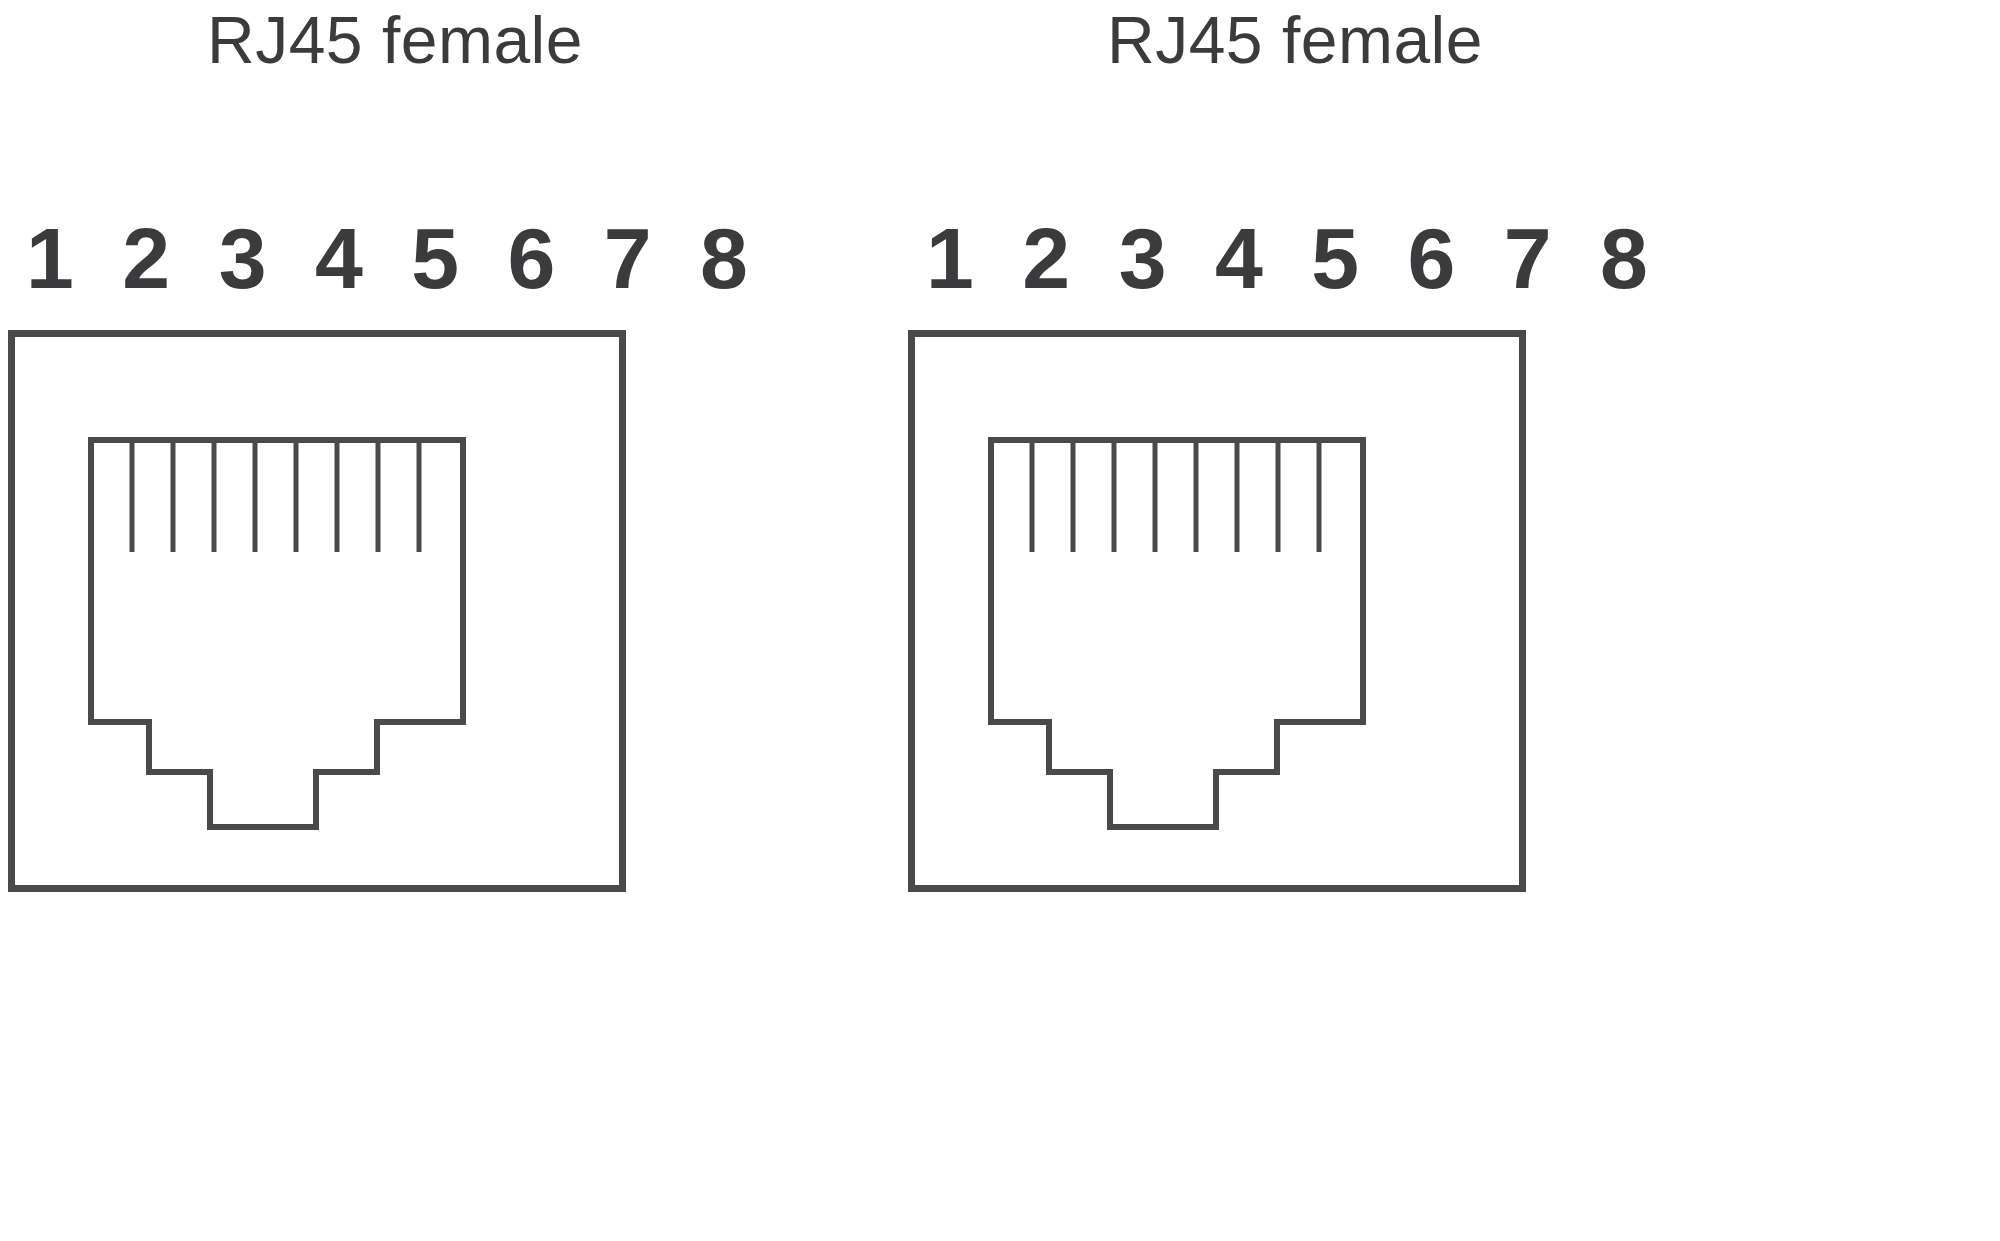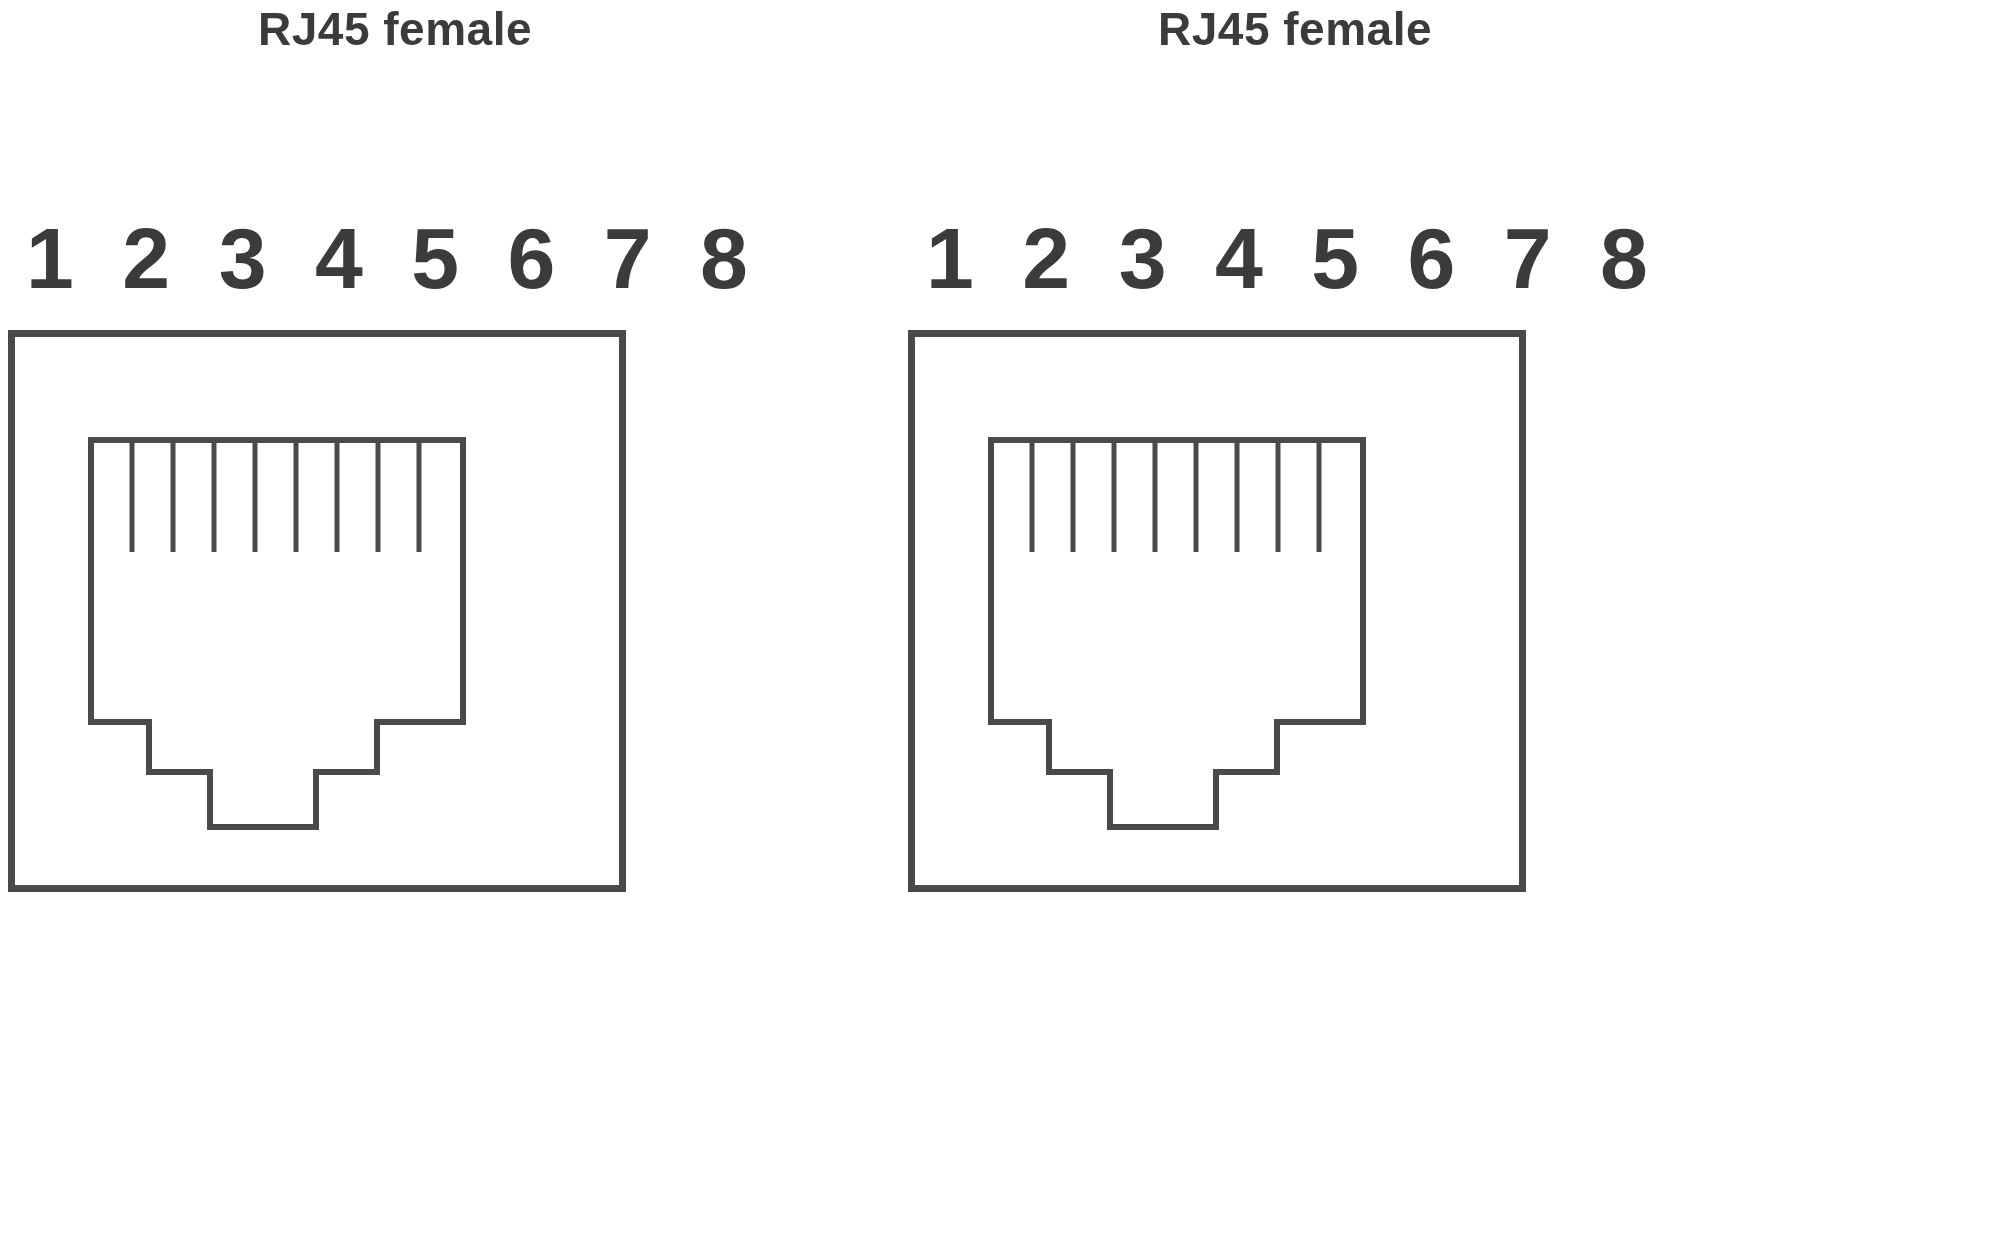--- a/index.html
+++ b/index.html
@@ -28,22 +28,22 @@
     width: 790px;
     height: 1241px;
   }
 
   .connector-title {
     position: absolute;
     top: 2px;
     left: 0;
     width: 790px;
     text-align: center;
-    font-size: 46px;
-    font-weight: 700;
+    font-size: 66px;
+    font-weight: 400;
     letter-spacing: 0.5px;
     color: #3b3b3e;
     white-space: nowrap;
   }
 
   .pin-number-row {
     position: absolute;
     top: 215px;
     left: 14px;
     width: 746px;

